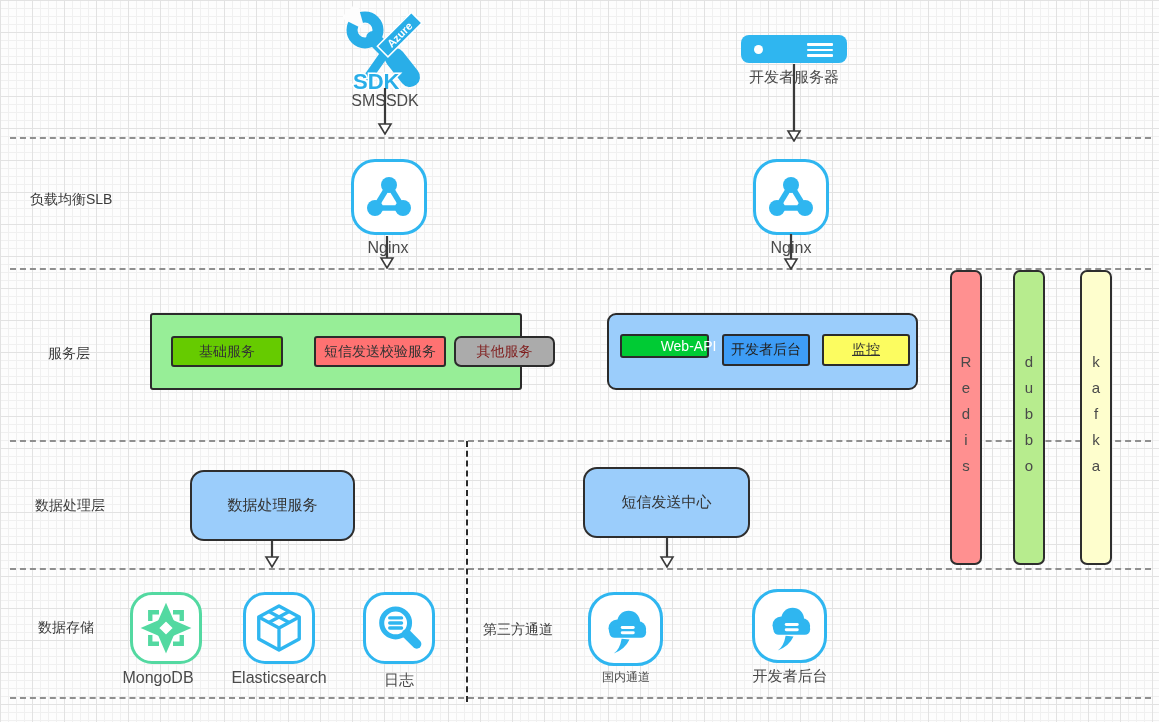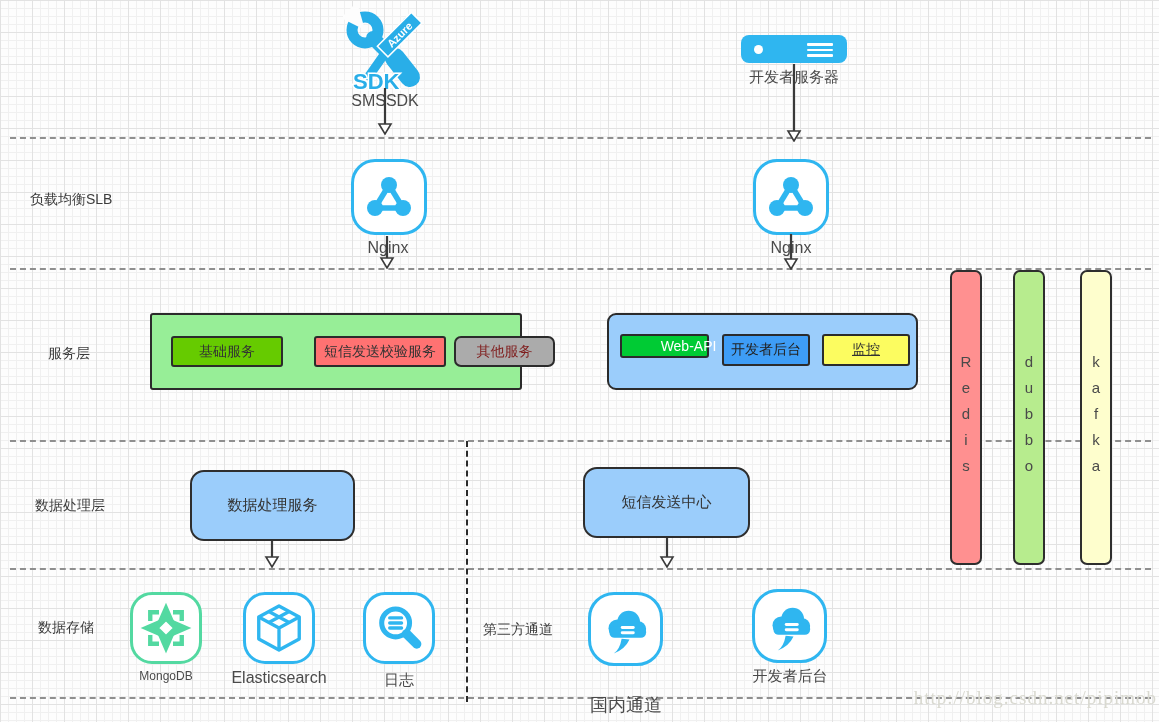--- a/index.html
+++ b/index.html
@@ -183,21 +183,21 @@
       </g>
       <g fill="#53d9a1">
         <polygon points="32,3 42,26 22,26"></polygon>
           <polygon points="61,32 38,22 38,42"></polygon>
         <polygon points="32,61 22,38 42,38"></polygon>
           <polygon points="3,32 26,22 26,42"></polygon>
       </g>
       <polygon points="32,21 43,32 32,43 21,32" fill="#ffffff" stroke="#53d9a1" stroke-width="5"></polygon>
     </svg>
   </div>
-  <div class="caption" style="left:166px;top:669px;font-size:12px">MongoDB</div>
+  <div class="caption" style="left:158px;top:669px;font-size:16px">MongoDB</div>
 
   <div class="squircle" style="left: 243px; top: 592px; width: 72px; height: 72px; border-width: 3.5px; border-radius: 22px; border-color: rgb(47, 182, 240);">
     <svg width="54" height="54" viewBox="0 0 64 64">
       <g fill="none" stroke="#2fb6f0" stroke-width="4" stroke-linejoin="round">
         <path d="M32 6 L56 19 L56 45 L32 58 L8 45 L8 19 Z"></path>
         <path d="M8 19 L32 32 L56 19 M32 32 V58"></path>
         <path d="M20 12.5 L44 25.5 M44 12.5 L20 25.5"></path>
       </g>
     </svg>
   </div>
@@ -226,34 +226,33 @@
           <circle cx="46" cy="32" r="9"></circle>
         <rect x="13" y="29" width="42" height="13" rx="6"></rect>
         <path d="M27 43 Q25 55 18 60 Q31 55 36 44 Z"></path>
       </g>
       <g fill="#ffffff">
         <rect x="26" y="28.5" width="16" height="3.4" rx="1.7"></rect>
           <rect x="26" y="34.5" width="16" height="3.4" rx="1.7"></rect>
       </g>
     </svg>
   </div>
-  <div class="caption" style="left:626px;top:693px;font-size:18px">国内通道</div>
+  <div class="caption" style="left:626px;top:669px;font-size:12px">国内通道</div>
 
   <div class="squircle" style="left: 752px; top: 589px; width: 75px; height: 74px; border-width: 3.5px; border-radius: 26px; border-color: rgb(47, 182, 240);">
     <svg width="56" height="56" viewBox="0 0 64 64">
       <g fill="#2fb6f0">
         <circle cx="22" cy="31" r="10"></circle>
           <circle cx="35" cy="24" r="13"></circle>
           <circle cx="46" cy="32" r="9"></circle>
         <rect x="13" y="29" width="42" height="13" rx="6"></rect>
         <path d="M27 43 Q25 55 18 60 Q31 55 36 44 Z"></path>
       </g>
       <g fill="#ffffff">
         <rect x="26" y="28.5" width="16" height="3.4" rx="1.7"></rect>
           <rect x="26" y="34.5" width="16" height="3.4" rx="1.7"></rect>
       </g>
     </svg>
   </div>
   <div class="caption" style="left:790px;top:667px;font-size:15px">开发者后台</div>
 
-  <div class="watermark">http://blog.csdn.net/pipimob</div>
 
 </div>
 
 </body></html>

